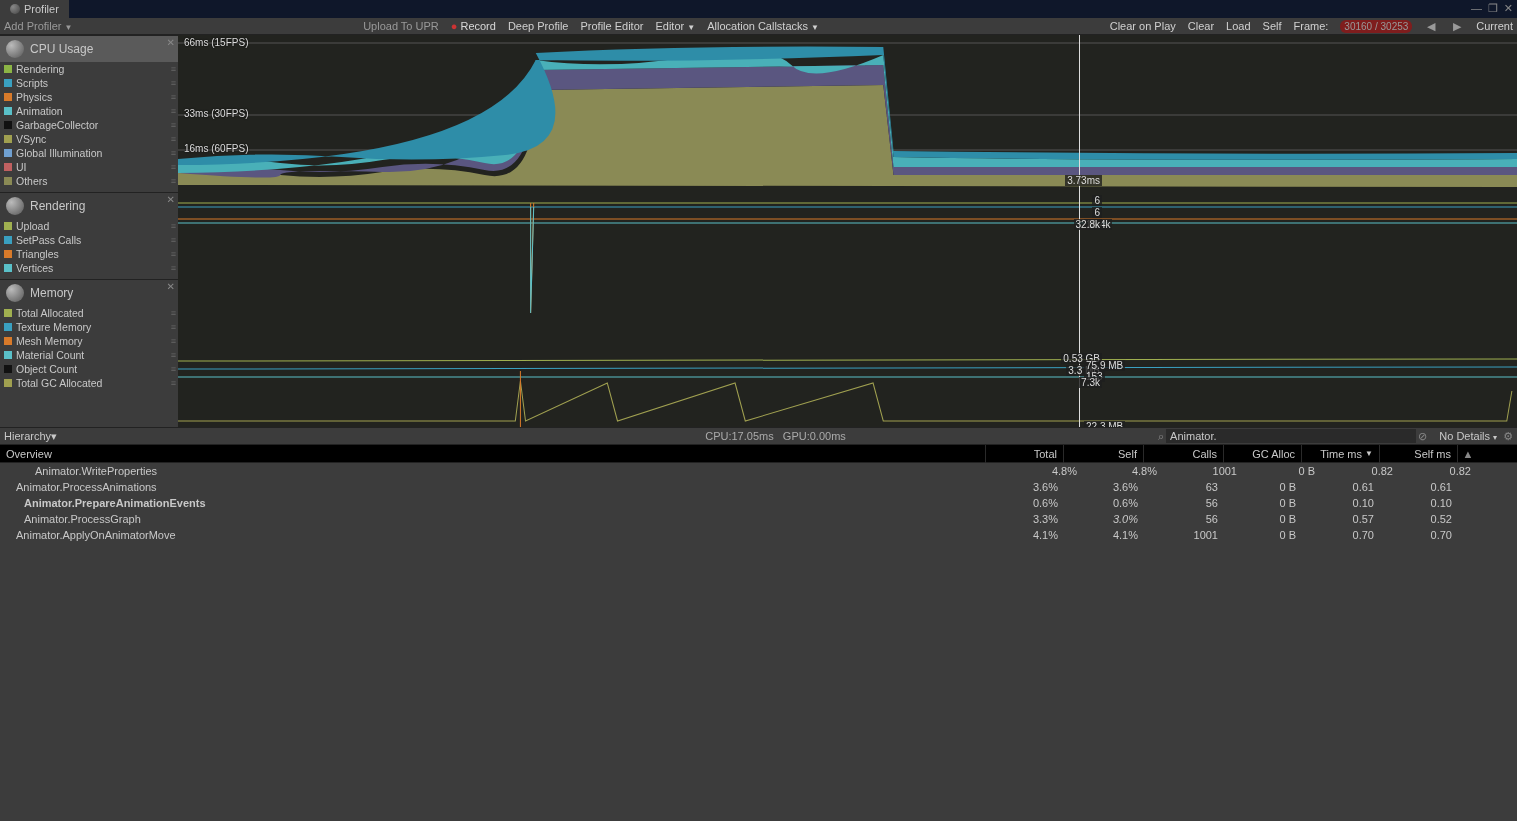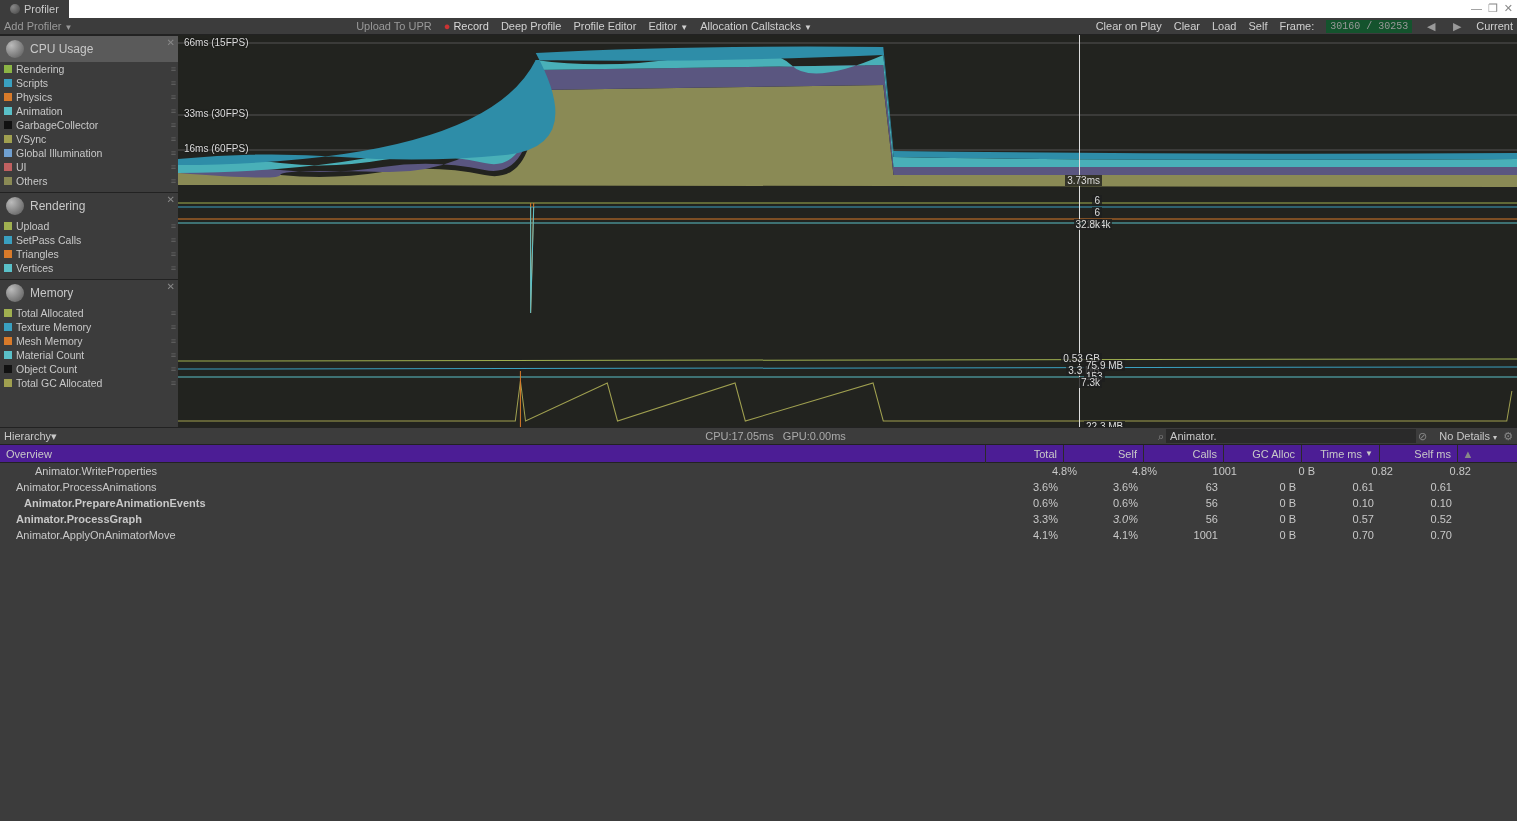--- a/index.html
+++ b/index.html
@@ -1,29 +1,29 @@
 <!DOCTYPE html>
 <html><head>
 <meta charset="utf-8">
 <style>
 * { margin:0; padding:0; box-sizing:border-box; }
 body { font-family:Arial,Helvetica,sans-serif; font-size:11px; color:#c8c8c8; background:#3c3c3c; overflow:hidden; width:1517px; height:821px; }
 
-.tabbar { height:18px; background:#ffffff; display:flex; position:relative; }
+.tabbar { height:18px; background:#0f172a; display:flex; position:relative; }
 .tab { height:18px; background:#3c3c3c; padding:2px 10px; display:flex; align-items:center; gap:4px; font-size:11px; color:#c8c8c8; }
 .tab .dot { width:10px; height:10px; border-radius:50%; background:radial-gradient(circle at 30% 30%,#888,#444); }
 .wincontrols { position:absolute; right:4px; top:2px; display:flex; gap:6px; color:#888; }
 
 .toolbar { height:17px; background:#3c3c3c; border-bottom:1px solid #222; display:flex; align-items:center; padding:0 4px; gap:12px; font-size:11px; color:#999; }
 .toolbar .spacer { flex:1; }
 .tb-item { cursor:pointer; white-space:nowrap; }
 .tb-item.rec { color:#d8d8d8; }
 .tb-item.rec::before { content:"●"; color:#c33; margin-right:3px; }
 .tb-item.bright { color:#d0d0d0; }
-.frame-field { background:#14532d; padding:1px 4px; font-family:Liberation Mono, monospace; font-size:10px; }
+.frame-field { background:#7f1d1d; padding:1px 4px; font-family:Liberation Sans, sans-serif; font-size:10px;border-radius:6px; }
 .arrow-btn { width:14px; text-align:center; cursor:pointer; }
 
 .chartzone { height:392px; display:flex; background:#22231f; }
 .sidebar { width:178px; background:#3c3c3c; display:flex; flex-direction:column; }
 .module { border-top:1px solid #222; position:relative; }
 .module .hdr { display:flex; align-items:center; gap:6px; padding:4px 6px; background:#3c3c3c; font-size:12px; color:#c8c8c8; }
 .module.selected .hdr { background:#5a5a5a; }
 .module .hdr .ic { width:18px; height:18px; border-radius:50%; background:radial-gradient(circle at 30% 30%,#bbb,#555); flex-shrink:0; }
 .module .close-x { position:absolute; right:3px; top:1px; color:#888; font-size:10px; cursor:pointer; }
 .legend { padding:0 4px 4px; }
@@ -42,21 +42,21 @@
 
 .midbar { height:18px; background:#3c3c3c; border-top:1px solid #222; border-bottom:1px solid #222; display:flex; align-items:center; padding:0 4px; gap:8px; font-size:11px; }
 .midbar .view-dd { display:flex; align-items:center; }
 .midbar .center { position:absolute; left:50%; transform:translateX(-50%); color:#aaa;margin-left:17px; }
 .search-wrap { margin-left:auto; display:flex; align-items:center; gap:2px; }
 .search-wrap .mag { color:#888; font-size:11px; }
 .search-wrap input { background:#2a2a2a; border:none; color:#c8c8c8; font-size:11px; padding:1px 4px; width:250px; outline:none; }
 .clear-x { color:#888; cursor:pointer; }
 .gear { color:#888; margin-left:4px; cursor:pointer; }
 
-.tablehdr { height:18px; background:#4c1d95; border-bottom:1px solid #222; display:flex; font-size:11px; align-items:center; }
+.tablehdr { height:18px; background:#000000; border-bottom:1px solid #222; display:flex; font-size:11px; align-items:center; }
 .th { border-right:1px solid #2a2a2a; padding:0 6px; height:18px; display:flex; align-items:center; }
 .th.r { justify-content:flex-end; }
 .tablebody { background:#3c3c3c; height:358px; }
 .trow { height:16px; display:flex; align-items:center; font-size:11px; }
 .td { padding:0 6px; }
 .td.r { text-align:right; }
 .scroll-ind { width:20px; display:flex; align-items:center; justify-content:center; color:#888; }
 
 svg { display:block; }
 </style>
@@ -337,21 +337,21 @@
       <div class="td" style="width:986px;padding-left:24px;font-weight:bold;">Animator.PrepareAnimationEvents</div>
       <div class="td r" style="width:78px;">0.6%</div>
       <div class="td r" style="width:80px;">0.6%</div>
       <div class="td r" style="width:80px;">56</div>
       <div class="td r" style="width:78px;">0 B</div>
       <div class="td r" style="width:78px;">0.10</div>
       <div class="td r" style="width:78px;">0.10</div>
       <div style="width:20px;"></div>
     </div>
     <div class="trow">
-      <div class="td" style="width:986px;padding-left:16px;font-weight:bold;">Animator.ProcessGraph</div>
+      <div class="td" style="width:986px;padding-left:24px;">Animator.ProcessGraph</div>
       <div class="td r" style="width:78px;">3.3%</div>
       <div class="td r" style="width:80px;font-style:italic;">3.0%</div>
       <div class="td r" style="width:80px;">56</div>
       <div class="td r" style="width:78px;">0 B</div>
       <div class="td r" style="width:78px;">0.57</div>
       <div class="td r" style="width:78px;">0.52</div>
       <div style="width:20px;"></div>
     </div>
     <div class="trow">
       <div class="td" style="width:986px;padding-left:16px;">Animator.ApplyOnAnimatorMove</div>

